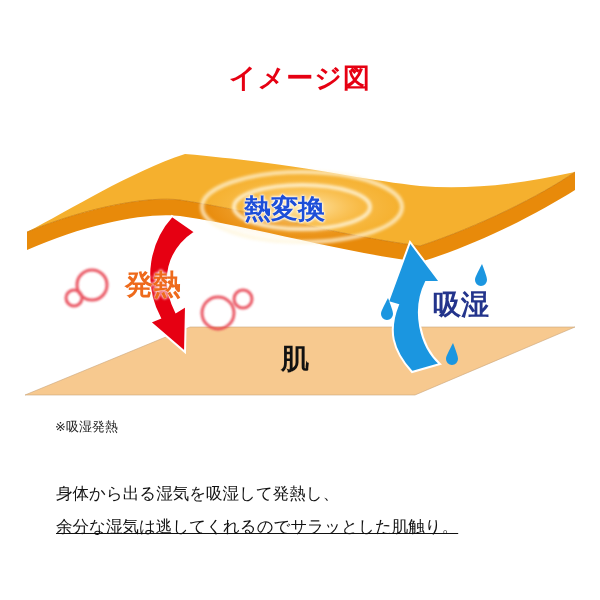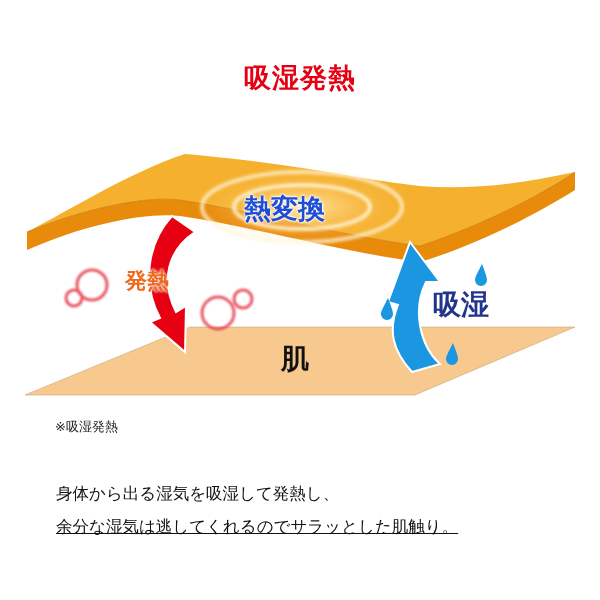--- a/index.html
+++ b/index.html
@@ -4,34 +4,34 @@
 <style>
   html, body { margin: 0; padding: 0; background: #ffffff; }
   body { width: 600px; height: 600px; position: relative; overflow: hidden;
          font-family: "DejaVu Sans", "Liberation Sans", sans-serif; }
   .title { position: absolute; left: 0; width: 600px; top: 60px; text-align: center;
            font-size: 27px; font-weight: bold; color: #e60012; letter-spacing: 1px; }
   svg.diagram { position: absolute; left: 0; top: 0; }
   .label { position: absolute; font-weight: bold; white-space: nowrap; }
   .lbl-convert { left: 244px; top: 191px; font-size: 27px; color: #1d4ed8;
                  text-shadow: 0 0 3px #fff, 0 0 3px #fff, 0 0 2px #fff; }
-  .lbl-heat { left: 125px; top: 266px; font-size: 22px; color: #ee6a1b;
+  .lbl-heat { left: 125px; top: 266px; font-size: 28px; color: #ee6a1b;
               text-shadow: 0 0 3px #fff, 0 0 3px #fff; }
   .lbl-absorb { left: 405px; top: 286px; font-size: 28px; color: #23348c;
                 text-shadow: 0 0 3px #fff, 0 0 3px #fff; padding-left: 28px; }
   .lbl-skin { left: 281px; top: 340px; font-size: 28px; color: #111111; }
   .note { position: absolute; left: 55px; top: 418px; font-size: 13px; color: #222; }
   .desc { position: absolute; left: 56px; font-size: 16.5px; color: #111; white-space: nowrap; }
   .desc1 { top: 483px; }
   .desc2 { top: 516px; text-decoration: underline; }
 </style>
 </head>
 <body>
 
-<div class="title">吸湿発熱</div>
+<div class="title">イメージ図</div>
 
 <svg class="diagram" width="600" height="600" viewBox="0 0 600 600">
   <defs>
     <radialGradient id="glow" cx="50%" cy="50%" r="50%">
       <stop offset="0%" stop-color="#fff3c8" stop-opacity="0.9"></stop>
       <stop offset="60%" stop-color="#ffd27a" stop-opacity="0.3"></stop>
       <stop offset="100%" stop-color="#ffd27a" stop-opacity="0"></stop>
     </radialGradient>
     <filter id="blur2">
         <feGaussianBlur stdDeviation="1.6"></feGaussianBlur>

